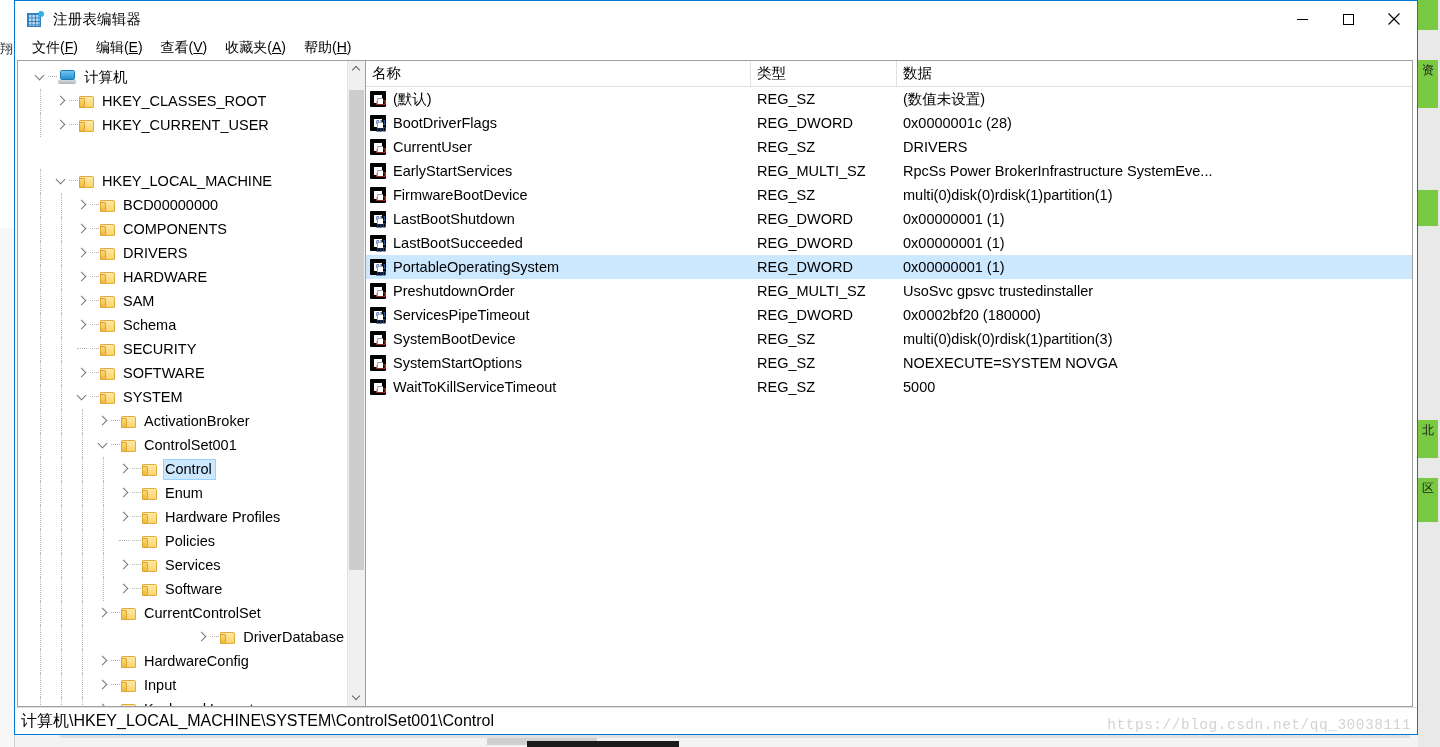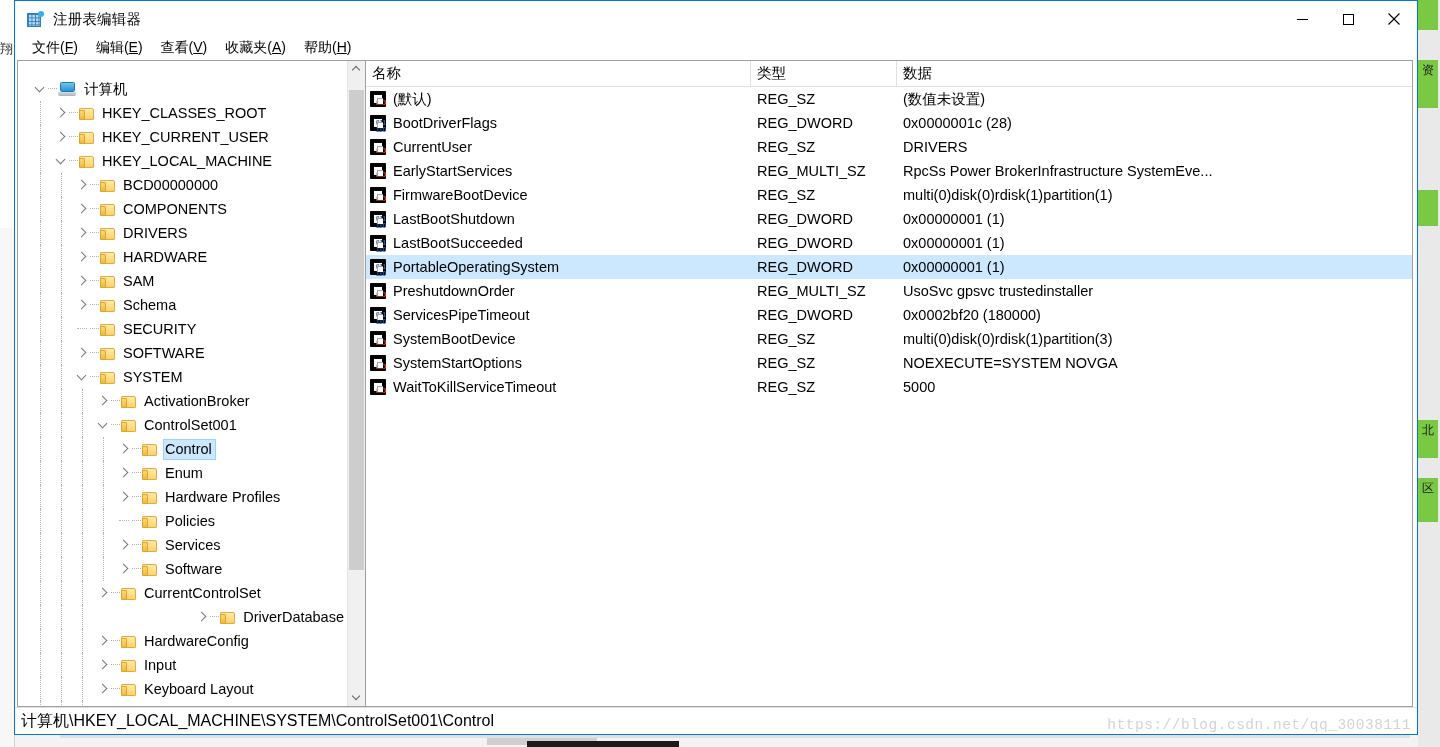--- a/index.html
+++ b/index.html
@@ -526,21 +526,21 @@
     <div class="menu-item">编辑(<u>E</u>)</div>
     <div class="menu-item">查看(<u>V</u>)</div>
     <div class="menu-item">收藏夹(<u>A</u>)</div>
     <div class="menu-item">帮助(<u>H</u>)</div>
   </div>
 
   <div class="workarea">
 
     <div class="treepane">
       <div class="treescroll" id="tree-root">
-          <div class="tnode" style="padding-left: 14px; margin-top: 12px;">
+          <div class="tnode" style="padding-left: 14px;">
             <div class="tw">
               <div class="chev open"></div>
             </div>
             <div class="dots"></div>
             <div class="pcicon">
               <div class="scr"></div>
               <div class="base"></div>
             </div>
             <div class="tlabel">计算机</div>
           </div>
@@ -561,21 +561,21 @@
             <div class="tw">
               <div class="chev"></div>
             </div>
             <div class="dots"></div>
             <div class="folder">
               <div class="back"></div>
               <div class="front"></div>
             </div>
             <div class="tlabel">HKEY_CURRENT_USER</div>
           </div>
-          <div class="tnode" style="padding-left: 35px;">
+          <div class="tnode" style="padding-left: 35px; margin-top: 32px;">
             <div class="vline" style="left: 22px;"></div>
             <div class="tw">
               <div class="chev open"></div>
             </div>
             <div class="dots"></div>
             <div class="folder">
               <div class="back"></div>
               <div class="front"></div>
             </div>
             <div class="tlabel">HKEY_LOCAL_MACHINE</div>

